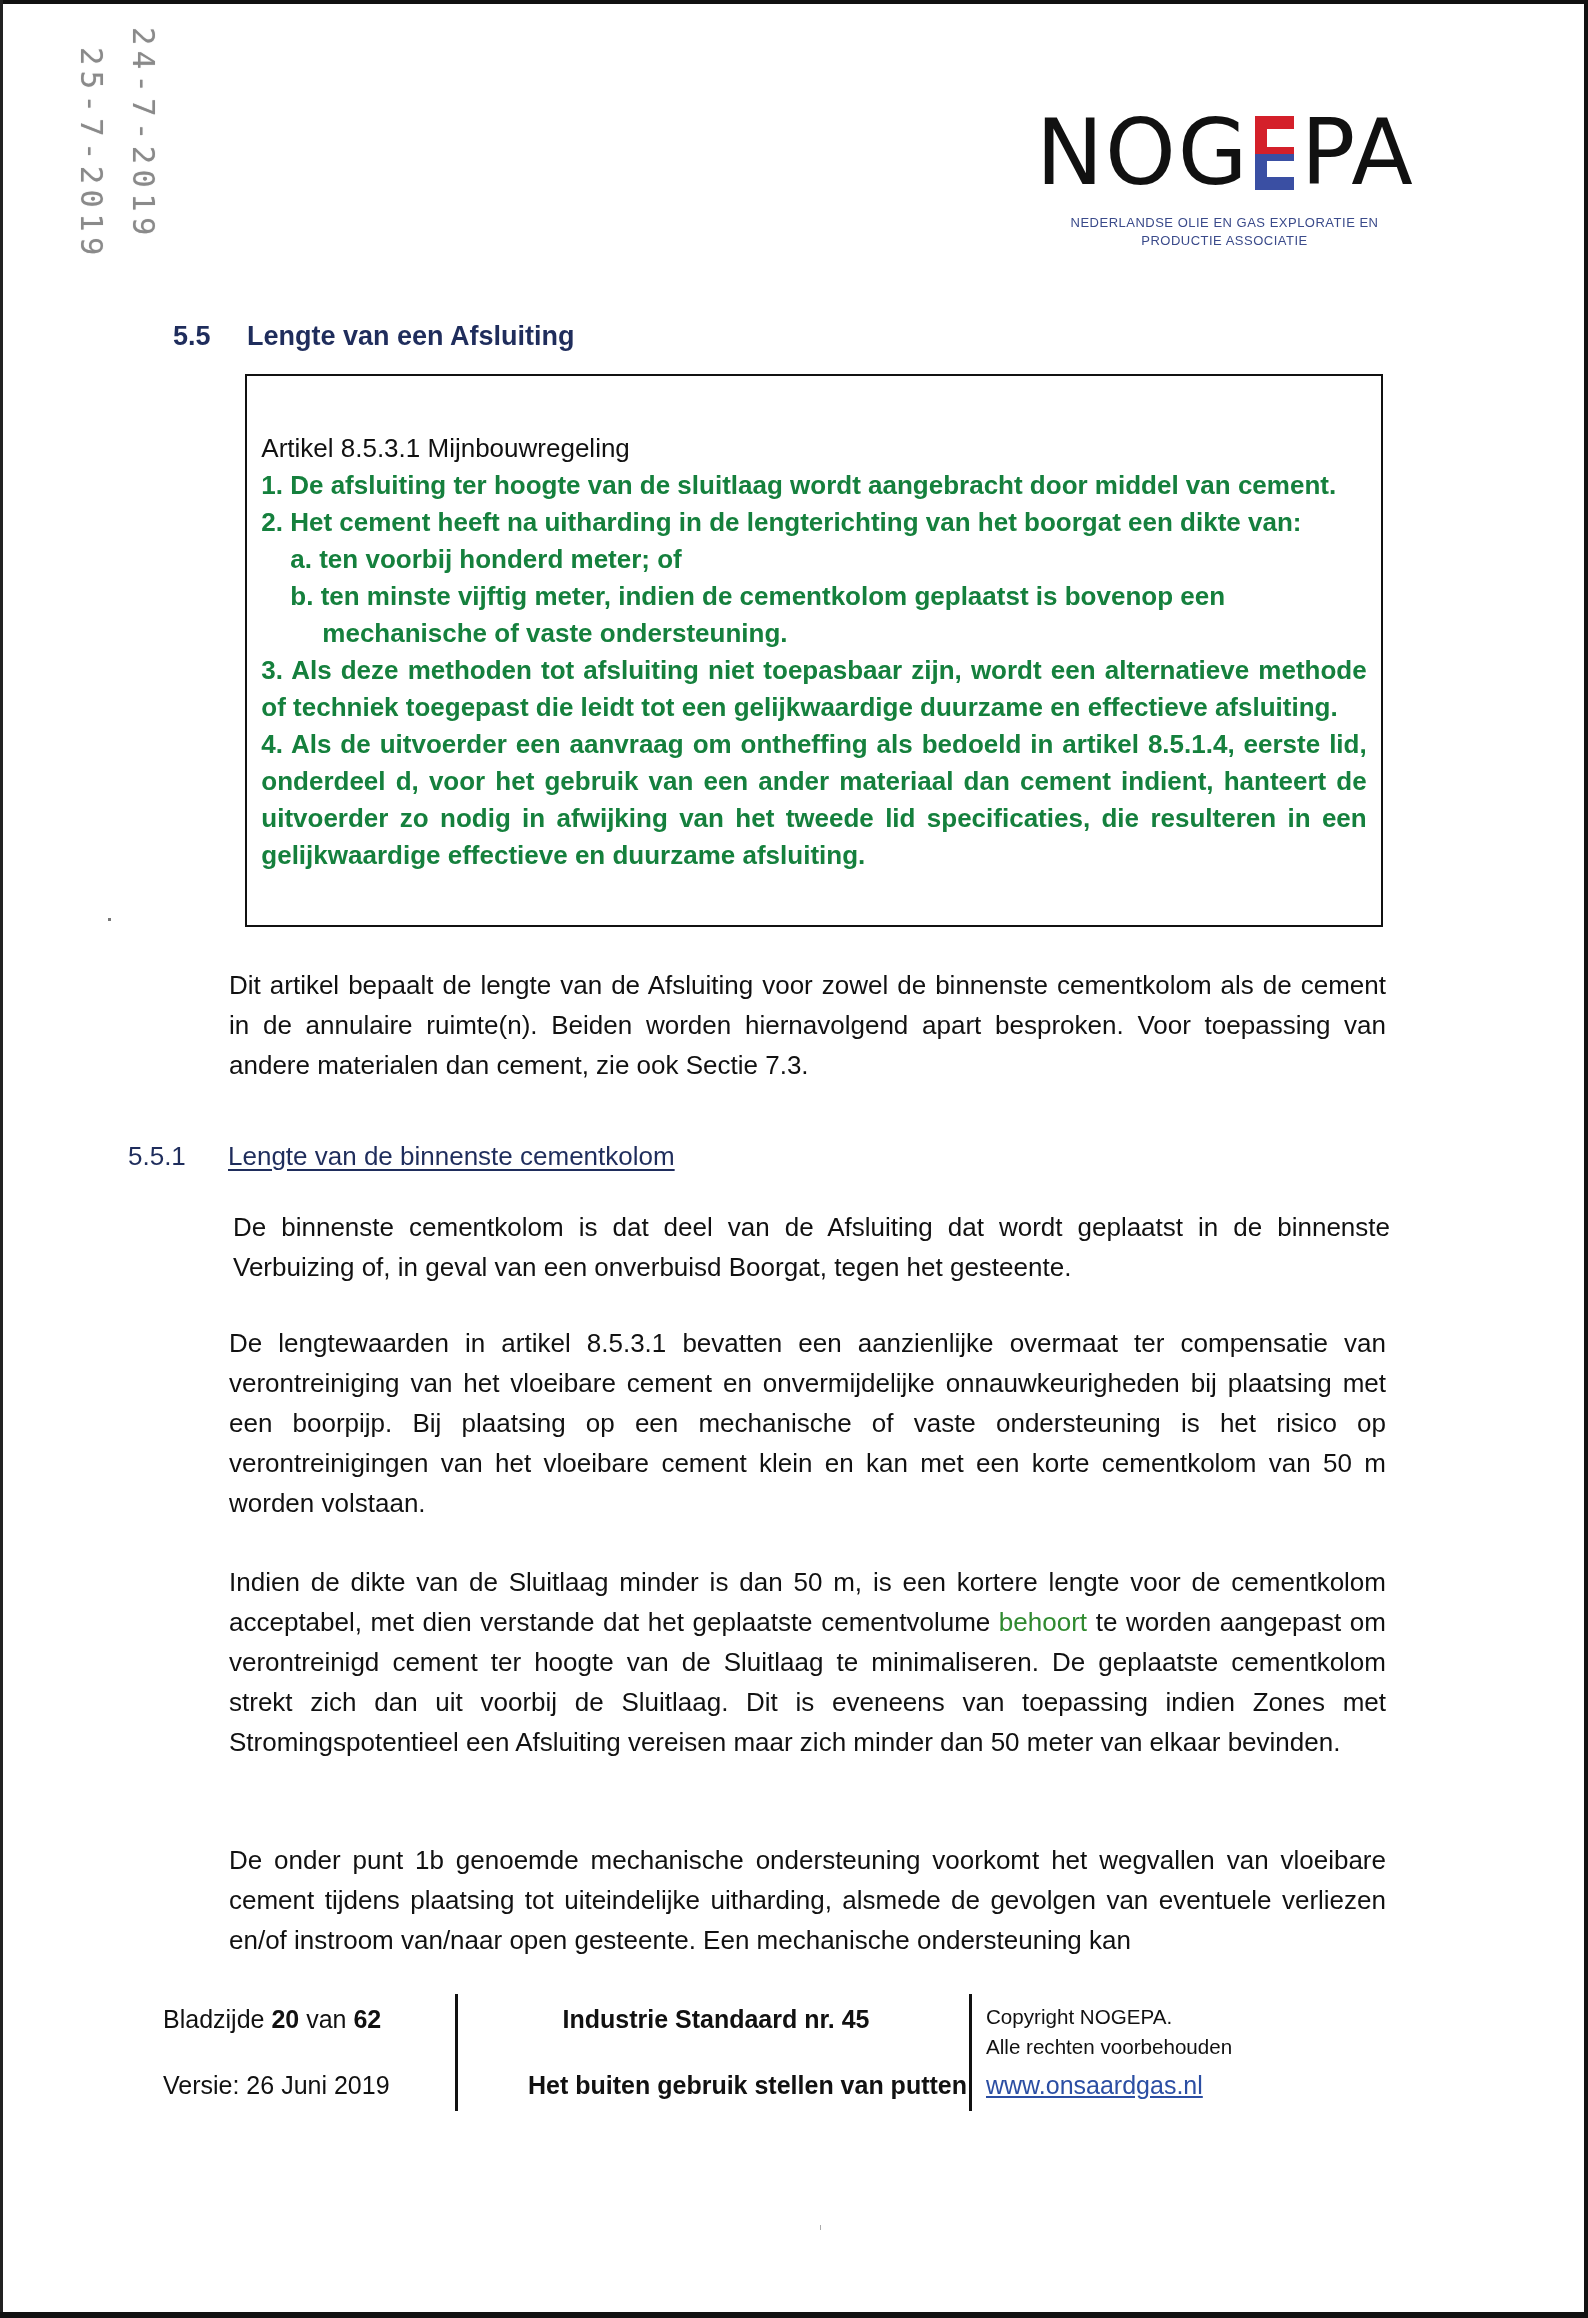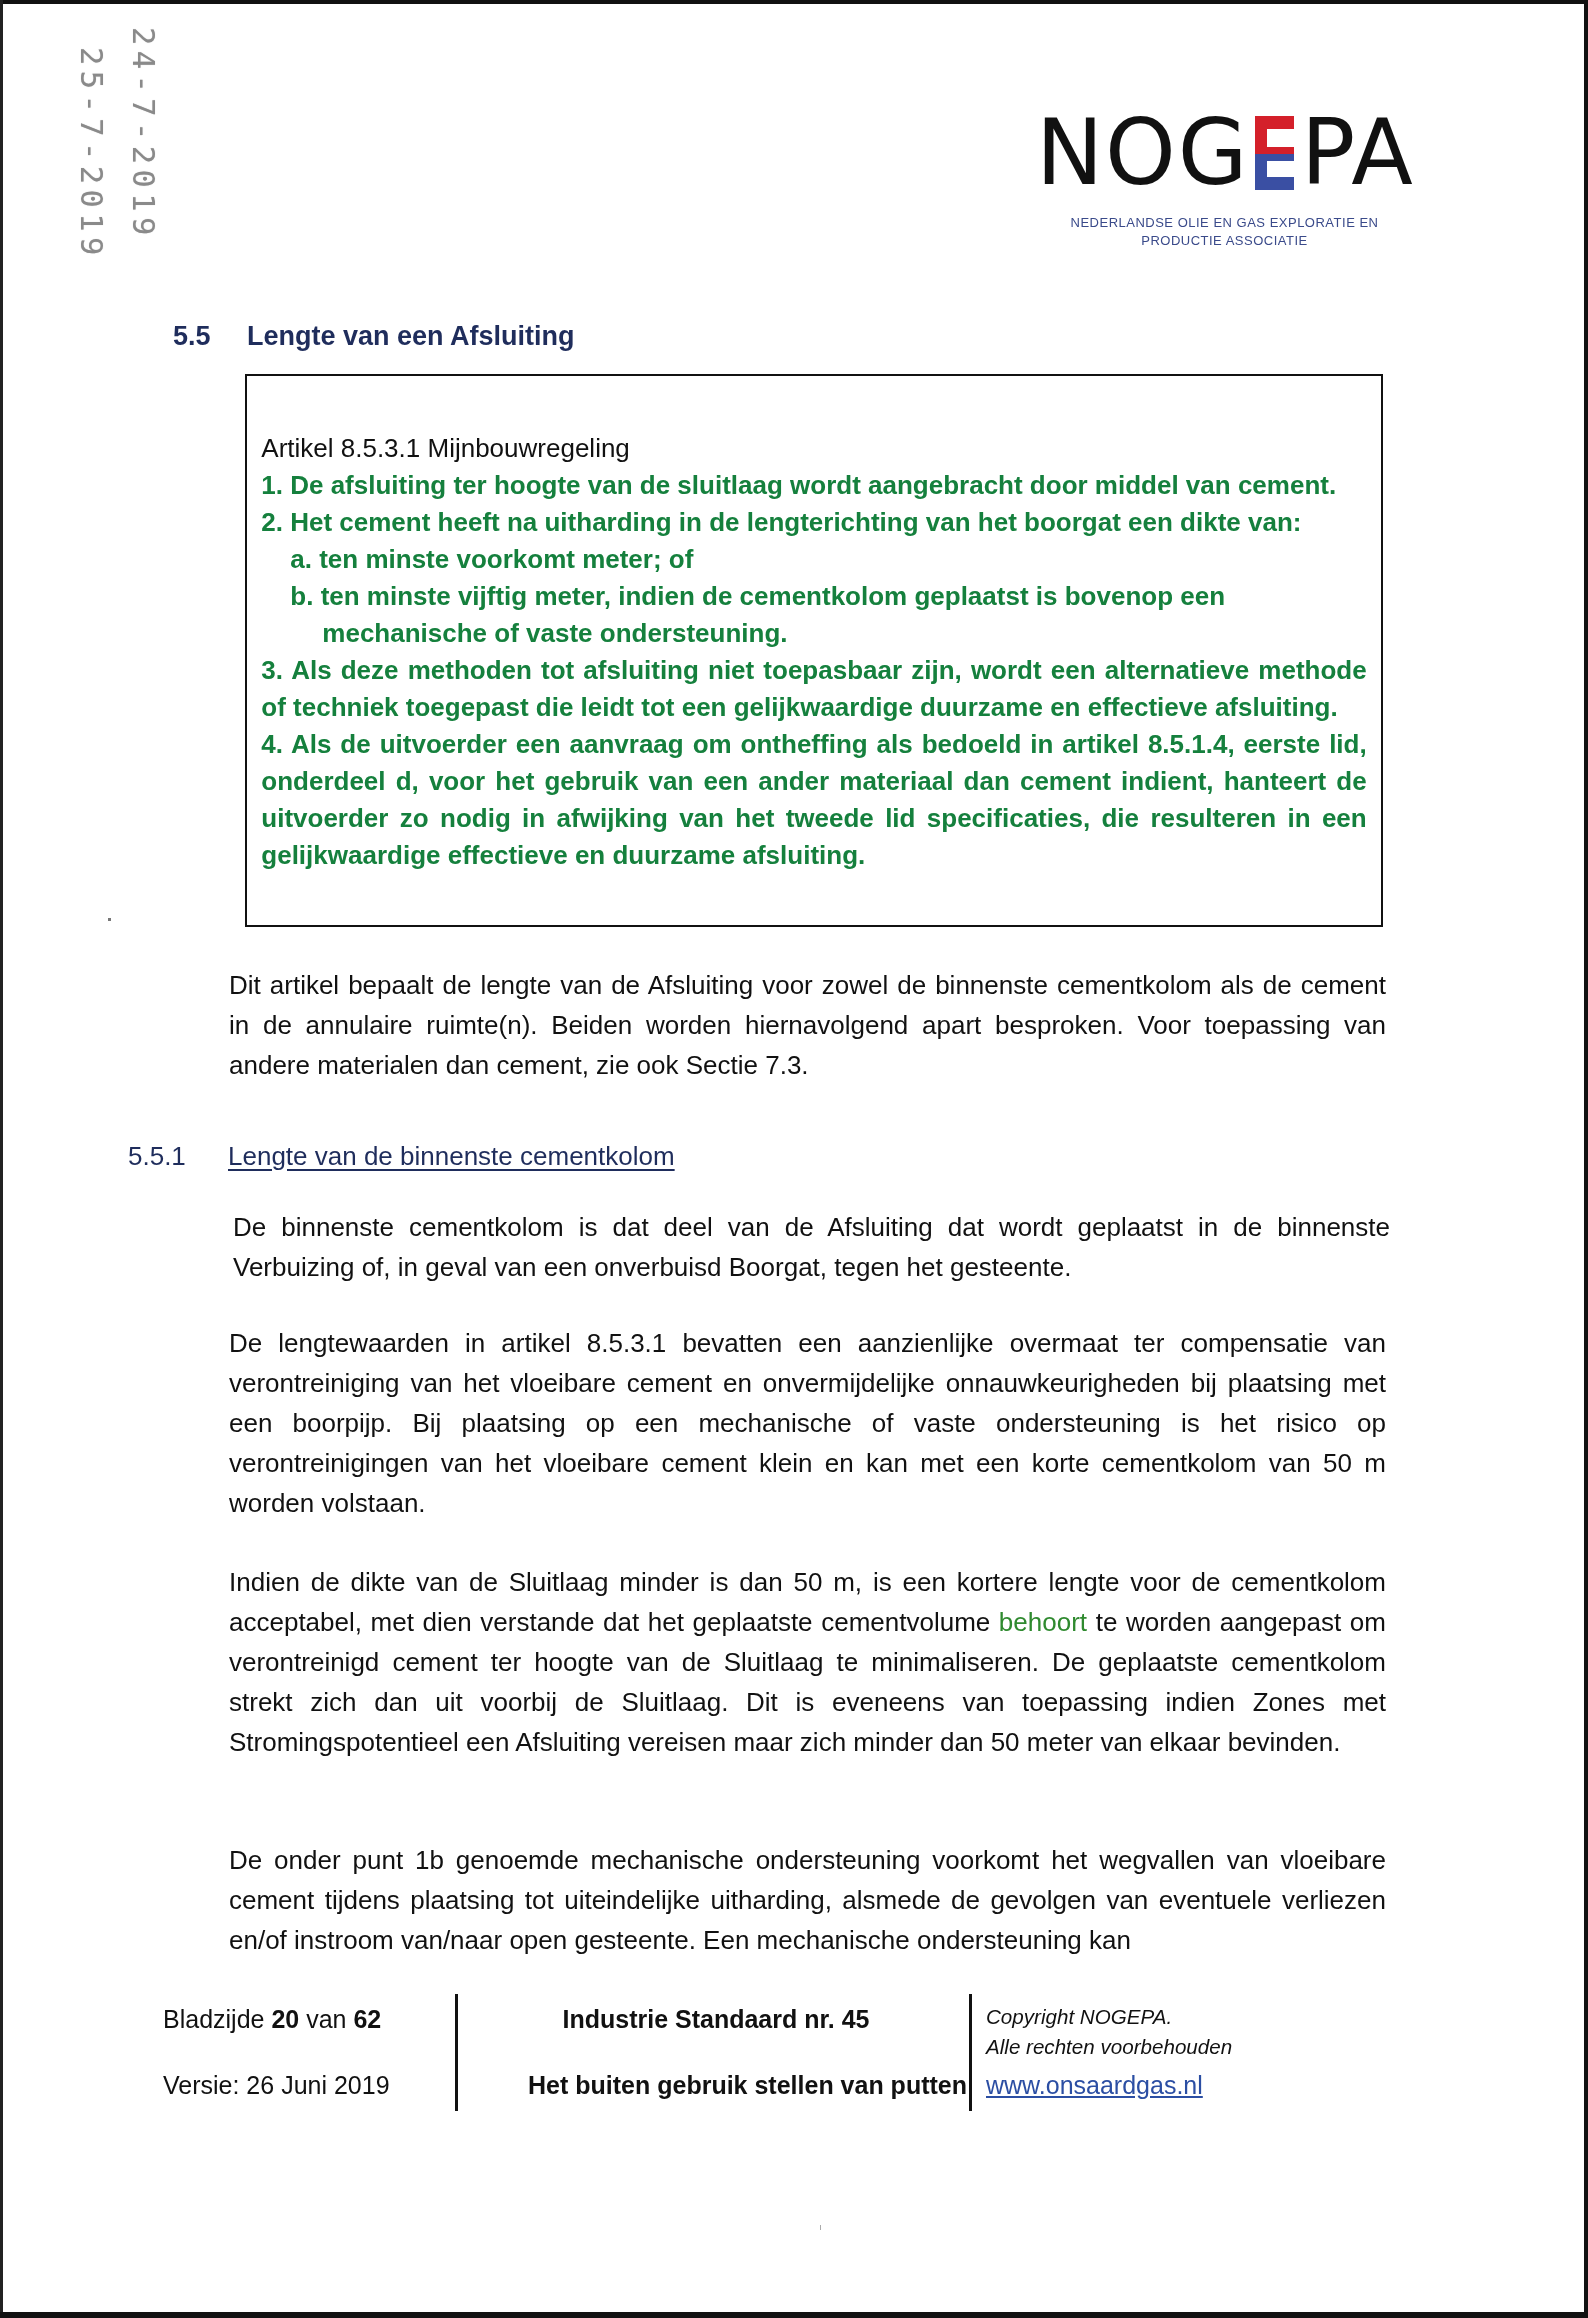--- a/index.html
+++ b/index.html
@@ -59,21 +59,21 @@
   
   .footer { position: absolute; left: 0; top: 1989px; width: 1337px; height: 126px; }
   .f-div { position: absolute; width: 2.7px; background: #111; top: 5.4px; height: 117px; }
   .f-div-1 { left: 455px; }
   .f-div-2 { left: 969px; }
   .f-cell { position: absolute; font-size: 25px; color: #111; white-space: nowrap; }
   .f-page { left: 163px; top: 16px; }
   .f-version { left: 163px; top: 82px; }
   .f-std { left: 465px; width: 502px; text-align: center; top: 16px; font-weight: 700; }
   .f-title { left: 465px; width: 502px; text-align: right; top: 82px; font-weight: 700; }
-  .f-copy { left: 986px; top: 12.6px; font-size: 20.6px; font-style: italic; line-height: 30.5px; }
+  .f-copy { left: 986px; top: 12.6px; font-size: 20.6px; line-height: 30.5px; }
   .f-link { left: 986px; top: 82px; font-size: 25px; color: #2b4ea3; text-decoration: underline; }
 
   .speck { position: absolute; left: 108px; top: 918px; width: 2.7px; height: 2.7px; background: #777; }
   .speck2 { position: absolute; left: 820px; top: 2225px; width: 0.9px; height: 5.4px; background: #aaa; }
 </style>
 </head>
 <body>
 
 <div class="frame-top"></div>
 <div class="frame-left"></div>
@@ -104,21 +104,21 @@
 
 <div class="h2">
   <span class="num">5.5</span><span>Lengte van een Afsluiting</span>
 </div>
 
 <div class="article-box">
   <div class="box-inner">
     <div class="box-title">Artikel 8.5.3.1 Mijnbouwregeling</div>
     <div class="box-item">1. De afsluiting ter hoogte van de sluitlaag wordt aangebracht door middel van cement.</div>
     <div class="box-item">2. Het cement heeft na uitharding in de lengterichting van het boorgat een dikte van:</div>
-    <div class="box-item indent-1">a. ten minste voorkomt meter; of</div>
+    <div class="box-item indent-1">a. ten voorbij honderd meter; of</div>
     <div class="box-item indent-1">b. ten minste vijftig meter, indien de cementkolom geplaatst is bovenop een</div>
     <div class="box-item indent-2">mechanische of vaste ondersteuning.</div>
     <div class="box-item justify">3.  Als deze methoden tot afsluiting niet toepasbaar zijn, wordt een alternatieve methode of techniek toegepast die leidt tot een gelijkwaardige duurzame en effectieve afsluiting.</div>
     <div class="box-item justify">4. Als de uitvoerder een aanvraag om ontheffing als bedoeld in artikel 8.5.1.4, eerste lid, onderdeel d, voor het gebruik van een ander materiaal dan cement indient, hanteert de uitvoerder zo nodig in afwijking van het tweede lid specificaties, die resulteren in een gelijkwaardige effectieve en duurzame afsluiting.</div>
   </div>
 </div>
 
 <div class="speck"></div>
 
 <p class="body-text p1" style="margin:0">Dit artikel bepaalt de lengte van de Afsluiting voor zowel de binnenste cementkolom als de cement in de annulaire ruimte(n). Beiden worden hiernavolgend apart besproken. Voor toepassing van andere materialen dan cement, zie ook Sectie 7.3.</p>

